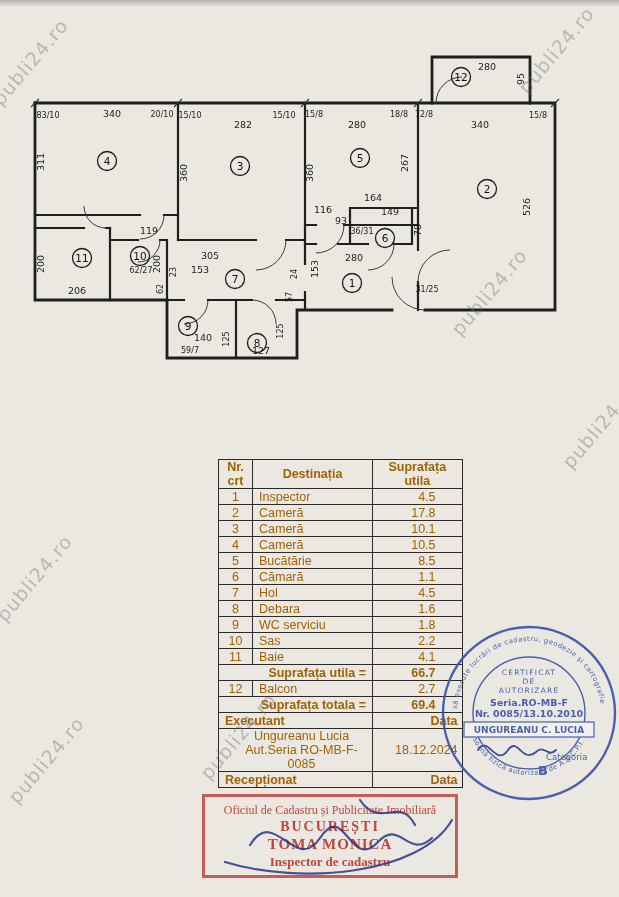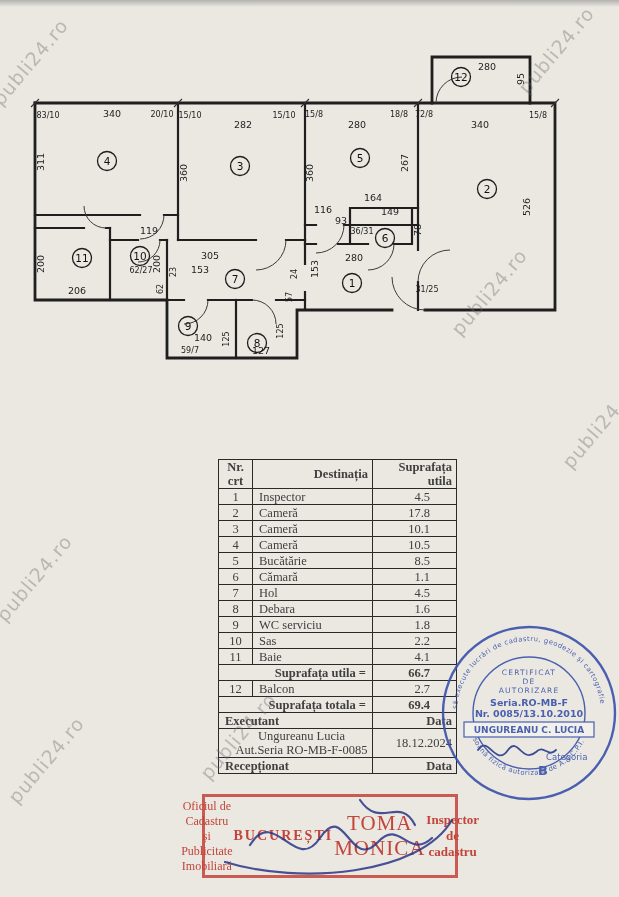--- a/index.html
+++ b/index.html
@@ -14,24 +14,24 @@
   .walls path.outer{stroke-width:2.8;}
   .doors path{stroke:#3a3a3a;stroke-width:1;fill:none;}
   .ticks path{stroke:#333;stroke-width:1.1;fill:none;}
   .dim{font-family:"DejaVu Sans",sans-serif;font-size:9.5px;fill:#1d1d1d;}
   .dim.small{font-size:8px;}
   .room-circle{fill:none;stroke:#1d1d1d;stroke-width:1.3;}
   .room-num{font-family:"DejaVu Sans",sans-serif;font-size:10.5px;fill:#111;}
 
   
   .area-table{position:absolute;left:218px;top:459px;border-collapse:collapse;
-        font-family:Liberation Serif, serif;font-size:12.5px;color:#404040;z-index:2;}
+        font-family:Liberation Sans, sans-serif;font-size:12.5px;color:#a16207;z-index:2;}
   .area-table td,.area-table th{border:1px solid #2a2a2a;padding:0 4px;height:15px;
         line-height:1.12;font-weight:normal;vertical-align:middle;}
-  .area-table .b{font-weight:bold;text-align:right;}
+  .area-table .b{font-weight:bold;}
   .area-table .num{text-align:center;}
   .area-table .dest{text-align:left;padding-left:6px;}
   .area-table .area{text-align:right;padding-right:26px;}
   .area-table .lbl-right{text-align:right;padding-right:6px;font-weight:bold;}
   .area-table .lbl-left{text-align:left;padding-left:6px;font-weight:bold;margin-left:32px;}
   .area-table .date-cell{text-align:right;padding-left:22px;}
   .area-table .exec{text-align:center;padding-left:16px;}
 
   
   .blue-stamp{position:absolute;left:434px;top:618px;z-index:3;opacity:.92;}
@@ -41,26 +41,26 @@
   .bs-small{font-size:7.5px;letter-spacing:1.2px;text-anchor:middle;}
   .bs-bold{font-size:9.5px;font-weight:bold;text-anchor:middle;}
   .bs-name{font-size:9px;font-weight:bold;text-anchor:middle;}
   .bs-cat{font-size:8.5px;}
   .bs-B{font-size:13px;font-weight:bold;}
   .bs-sig{stroke:#2d3f8f;stroke-width:1.8;fill:none;stroke-linecap:round;}
   .bs-box{fill:#f3f1ec;stroke:#3d55ab;stroke-width:1.2;}
 
   
   .red-stamp{position:absolute;left:202px;top:794px;width:250px;height:78px;
-        border:3px solid rgba(198,66,56,.85);display:flex;
+        border:3px solid rgba(198,66,56,.85);display:flex;flex-direction:column;
         align-items:center;justify-content:center;gap:1px;color:#c2443a;
         font-family:"Liberation Serif",serif;text-align:center;z-index:5;}
   .rs1{font-size:12px;}
   .rs2{font-size:14px;font-weight:bold;letter-spacing:2px;}
-  .rs3{font-size:21px;font-weight:normal;letter-spacing:1px;}
+  .rs3{font-size:15px;font-weight:bold;letter-spacing:1px;}
   .rs4{font-size:13px;font-weight:bold;}
   .sig{position:absolute;left:170px;top:755px;width:320px;height:135px;z-index:6;pointer-events:none;}
   .sig path{stroke:#2a3585;stroke-width:2.2;fill:none;opacity:.85;stroke-linecap:round;}
 
   
   #watermark-layer{position:absolute;inset:0;z-index:8;pointer-events:none;}
   .wm{position:absolute;transform:translate(-50%,-50%) rotate(-50deg);
         font-family:"DejaVu Sans",sans-serif;font-size:19px;letter-spacing:1px;
         color:rgba(105,105,105,.38);white-space:nowrap;}
 </style>

